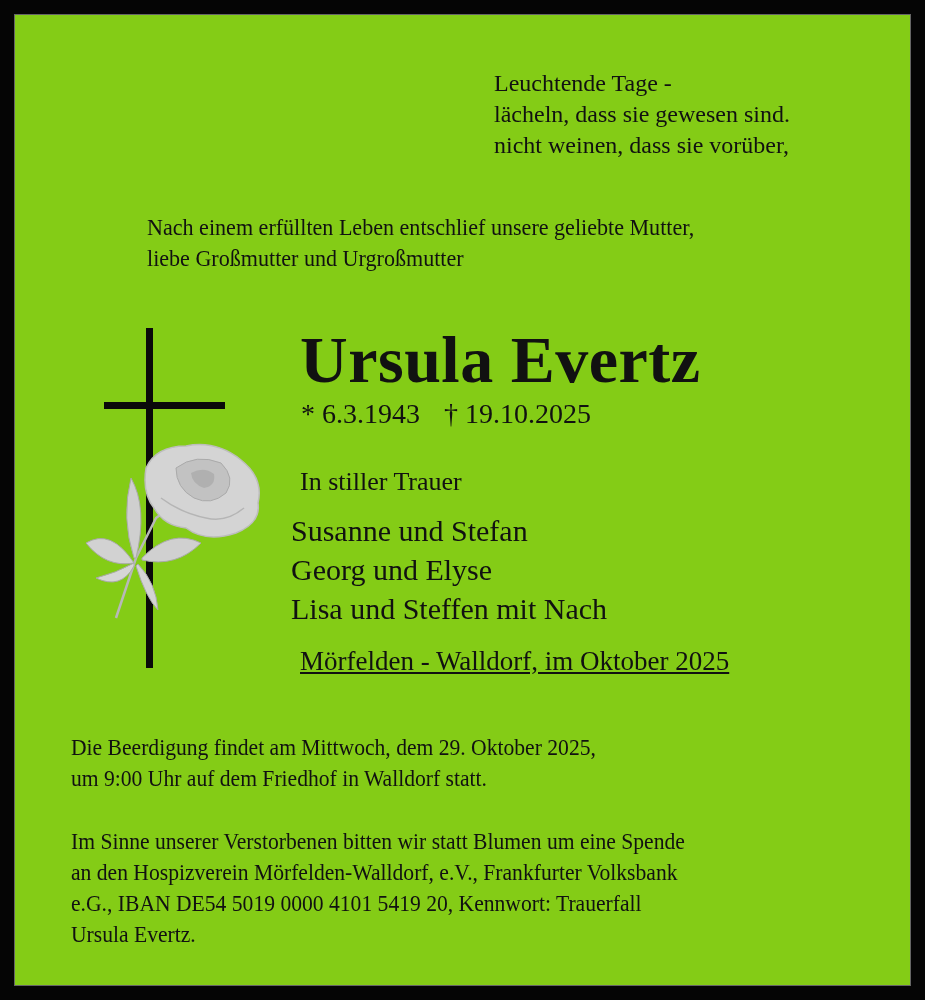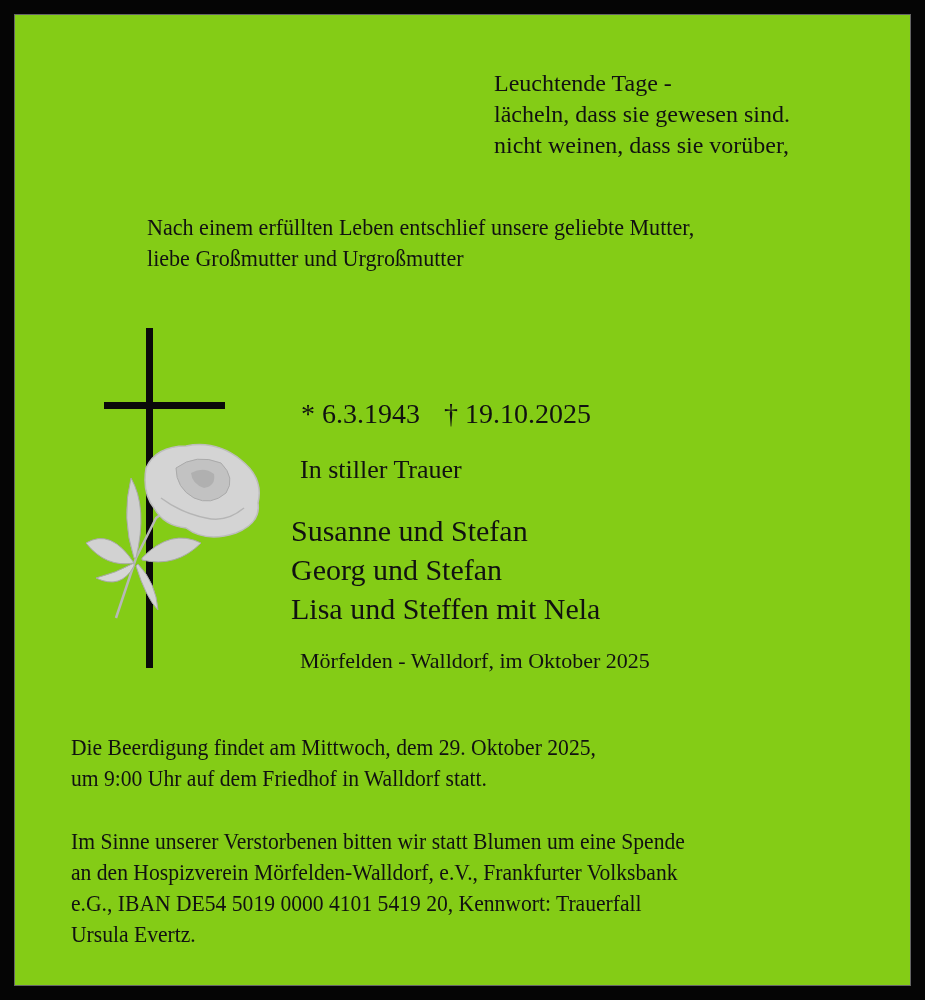--- a/index.html
+++ b/index.html
@@ -17,23 +17,23 @@
       width: 897px; height: 972px;
       background: #84cc16;
       box-shadow: inset 0 0 0 1px #666;
     }
     .abs { position: absolute; white-space: nowrap; }
     .motto { left: 480px; top: 54px; font-size: 24px; line-height: 31px; }
     .intro { left: 133px; top: 198px; font-size: 24px; line-height: 31px; transform: scaleX(0.92); transform-origin: left top; }
     .name { left: 286px; top: 308px; font-size: 66px; font-weight: bold; line-height: 76px; letter-spacing: 0.5px; }
     .dates { left: 287px; top: 383px; font-size: 28px; line-height: 34px; }
     .dates .gap { display: inline-block; width: 24px; }
-    .mourning { left: 286px; top: 440px; font-size: 26px; line-height: 32px; }
+    .mourning { left: 286px; top: 452px; font-size: 26px; line-height: 32px; }
     .family { left: 277px; top: 497px; font-size: 30px; font-weight: normal; line-height: 39px; }
-    .place { left: 286px; top: 632px; font-size: 22px; line-height: 30px; }
+    .place { left: 286px; top: 632px; font-size: 27px; line-height: 30px; text-decoration: underline; }
     .funeral { left: 57px; top: 718px; font-size: 24px; line-height: 31px; transform: scaleX(0.9); transform-origin: left top; }
     .donation { left: 57px; top: 812px; font-size: 24px; line-height: 31px; transform: scaleX(0.9); transform-origin: left top; }
     .line { display: block; }
     .emblem { position: absolute; left: 62px; top: 314px; width: 190px; height: 345px; }
   </style>
 </head>
 <body>
 
 <div class="page">
 
@@ -60,31 +60,32 @@
     <path d="M58 235 Q40 245 20 250 Q45 262 58 238 Z" fill="#d6d6d6" stroke="#aaa" stroke-width="1"></path>
     <path d="M60 238 Q70 270 82 282 Q80 255 62 236 Z" fill="#d4d4d4" stroke="#aaa" stroke-width="1"></path>
     <path d="M66 230 Q95 200 125 215 Q100 240 66 232 Z" fill="#d0d0d0" stroke="#aaa" stroke-width="1"></path>
 
     <path d="M70 140 Q80 118 110 118 Q140 112 165 132 Q188 150 182 175 Q185 195 160 205 Q130 215 110 200 Q88 198 78 180 Q66 165 70 140 Z" fill="#d4d4d4" stroke="#bdbdbd" stroke-width="1.5"></path>
     <path d="M100 140 Q120 125 145 135 Q160 150 150 165 Q135 178 118 170 Q100 160 100 140 Z" fill="#c2c2c2" stroke="#aaa" stroke-width="1"></path>
     <path d="M115 145 Q128 138 138 146 Q140 158 128 160 Q116 156 115 145 Z" fill="#b0b0b0"></path>
     <path d="M85 170 Q105 185 130 190 Q150 195 168 180" stroke="#b5b5b5" stroke-width="1.5" fill="none"></path>
   </svg>
 
+  <div class="abs name">Ursula Evertz</div>
 
   <div class="abs dates">
     <span>* 6.3.1943</span><span class="gap"></span><span>† 19.10.2025</span>
   </div>
 
   <div class="abs mourning">In stiller Trauer</div>
 
   <div class="abs family">
     <span class="line">Susanne und Stefan</span>
-    <span class="line">Georg und Stefan</span>
-    <span class="line">Lisa und Steffen mit Nela</span>
+    <span class="line">Georg und Elyse</span>
+    <span class="line">Lisa und Steffen mit Nach</span>
   </div>
 
   <div class="abs place">Mörfelden - Walldorf, im Oktober 2025</div>
 
   <div class="abs funeral">
     <span class="line">Die Beerdigung findet am Mittwoch, dem 29. Oktober 2025,</span>
     <span class="line">um 9:00 Uhr auf dem Friedhof in Walldorf statt.</span>
   </div>
 
   <div class="abs donation">

